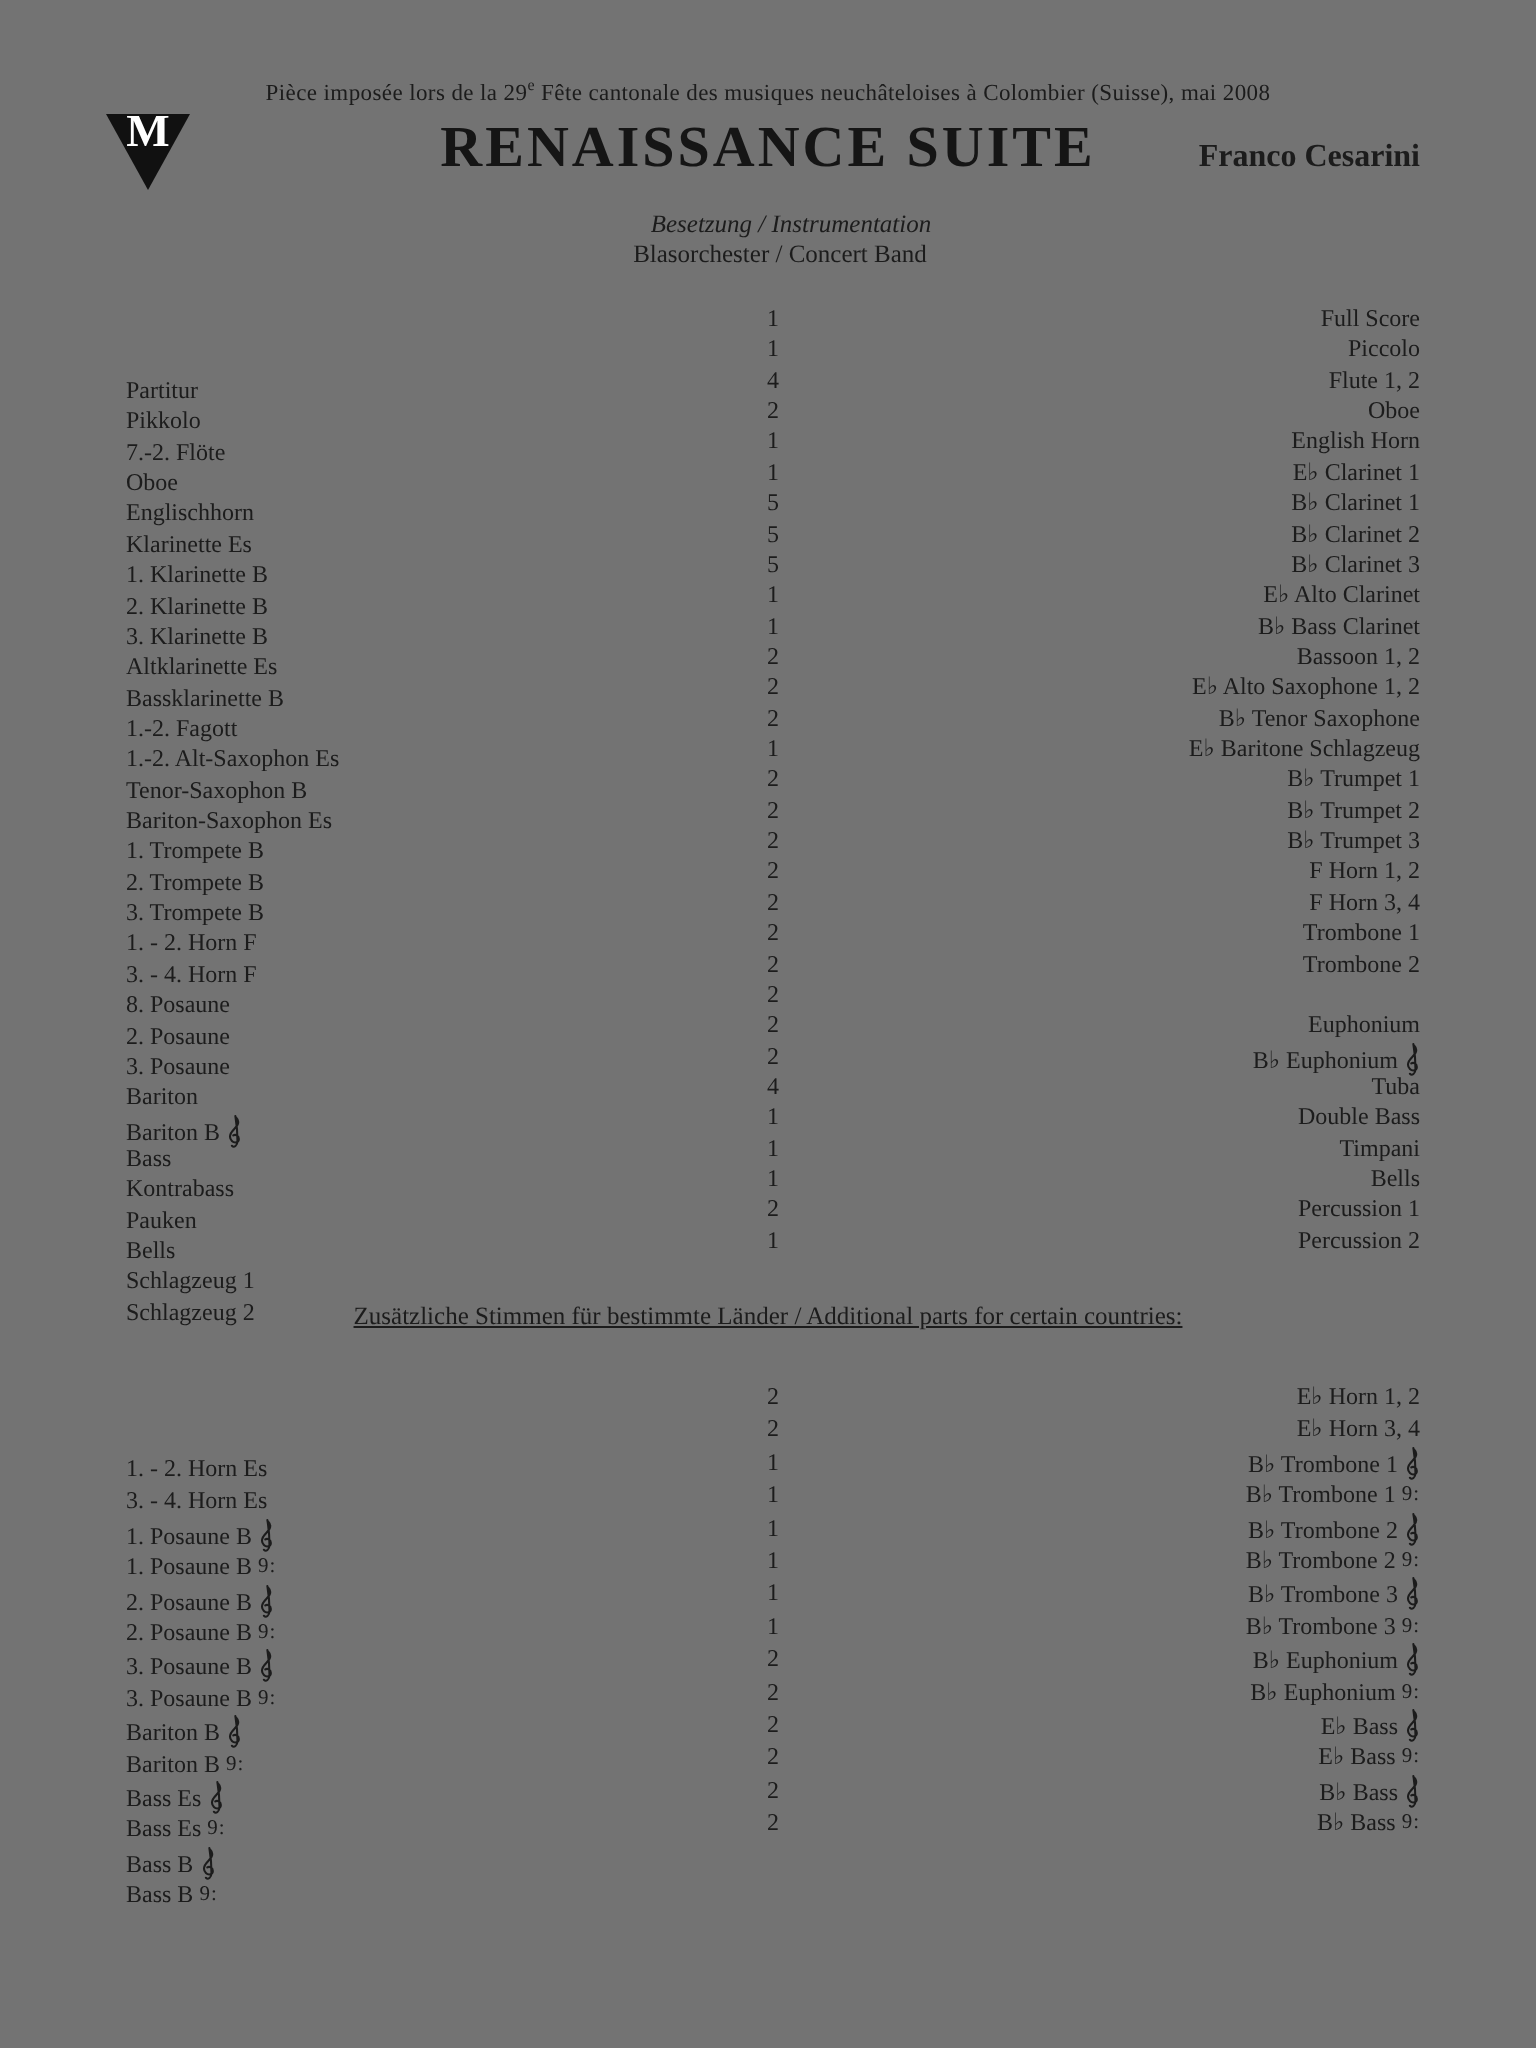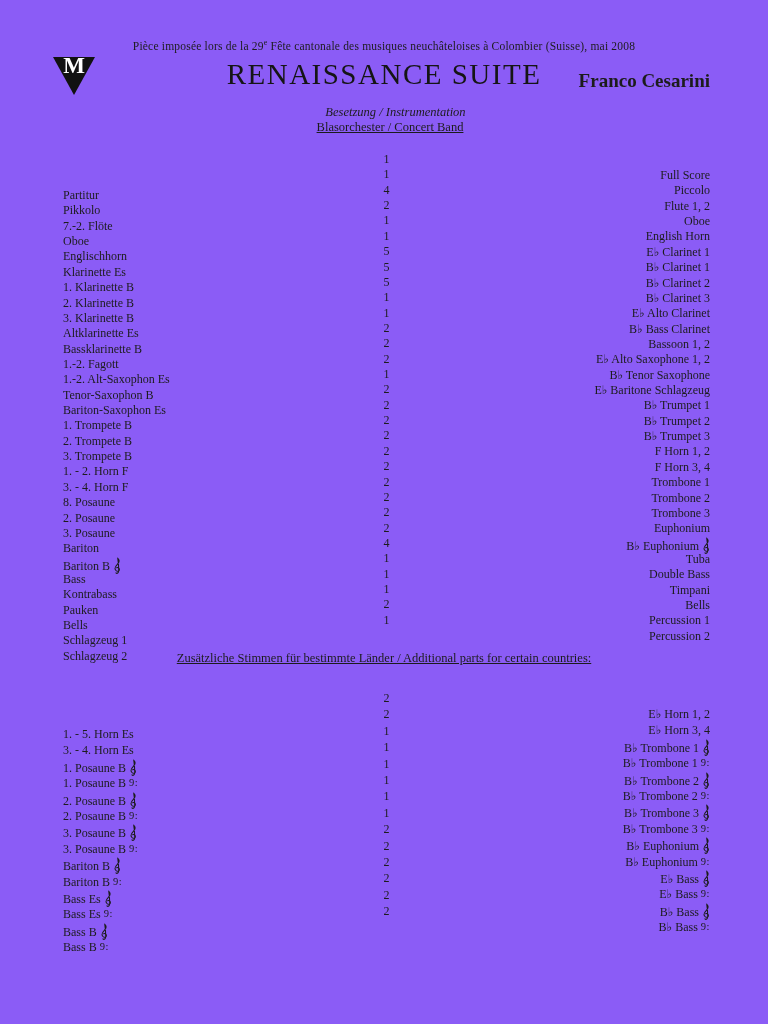--- a/index.html
+++ b/index.html
@@ -1,64 +1,64 @@
 <!DOCTYPE html>
 <html><head>
 <meta charset="utf-8">
 <style>
   html,body { margin:0; padding:0; background:#e8e8e8; }
   .page {
     position:relative; width:768px; height:1024px; margin:0 auto;
-    background:#8b5cf6; color:#1c1c1c;
+    background:#737373; color:#1c1c1c;
     font-family:"Liberation Serif", serif;
     overflow:hidden;
   }
   .occasion {
     position:absolute; top:38px; left:0; right:0;
     text-align:center; font-size:11.5px; letter-spacing:0.2px;
   }
   .occasion sup { font-size:8px; }
   .logo { position:absolute; left:52px; top:54px; width:44px; height:42px; }
   .logo svg { width:100%; height:100%; display:block; }
   .logo .m {
     position:absolute; top:-1px; left:0; right:0; text-align:center;
     color:#ffffff; font-weight:700; font-size:23px; line-height:26px;
     font-family:"Liberation Serif", serif;
   }
   .title {
     position:absolute; top:58px; left:0; right:0; text-align:center;
-    font-size:29px; font-weight:400; letter-spacing:1.5px; color:#151515;
+    font-size:29px; font-weight:700; letter-spacing:1.5px; color:#151515;
   }
   .composer {
     position:absolute; top:70px; right:58px;
-    font-size:19px; font-weight:700;
+    font-size:16px; font-weight:700;
   }
   .subtitle1 {
     position:absolute; top:105px; left:0; right:0; text-align:center;
     font-style:italic; font-size:12.5px;margin-left:23px;
   }
   .subtitle2 {
     position:absolute; top:120px; left:12px; right:0; text-align:center;
-    font-size:12.5px; text-decoration:underline;
+    font-size:12.5px; 
   }
   .section2-heading {
     position:absolute; top:651px; left:0; right:0; text-align:center;
     font-size:12.5px; text-decoration:underline;
   }
   .list { position:absolute; left:63px; width:647px; }
   .list1 { top:152px; --rh:15.37px; }
   .list2 { top:690px; --rh:16.4px; }
   .row {
     display:grid; grid-template-columns:1fr 40px 1fr;
     height:var(--rh); line-height:var(--rh);
     font-size:12px; white-space:nowrap;
   }
   .cell.de  { text-align:left;margin-top:36px; }
   .cell.qty { text-align:center; }
-  .cell.en  { text-align:right;margin-top:16px; }
+  .cell.en  { text-align:right; }
   .clef.treble {
     display:inline-block; width:8px; height:18px;
     margin-left:3px; vertical-align:-5px;
   }
   .clef.bass {
     display:inline; font-size:10.5px; margin-left:3px;
     position:relative; top:-1px; letter-spacing:0.5px;
   }
 </style>
 </head>
@@ -211,21 +211,20 @@
 
   <div class="row">
     <span class="cell de"><span class="txt">2. Posaune</span></span>
     <span class="cell qty">2</span>
     <span class="cell en"><span class="txt">Trombone 2</span></span>
   </div>
 
   <div class="row">
     <span class="cell de"><span class="txt">3. Posaune</span></span>
     <span class="cell qty">2</span>
-    <span class="cell en"><span class="txt">Trombone 3</span></span>
   </div>
 
   <div class="row">
     <span class="cell de"><span class="txt">Bariton</span></span>
     <span class="cell qty">2</span>
     <span class="cell en"><span class="txt">Euphonium</span></span>
   </div>
 
   <div class="row">
     <span class="cell de"><span class="txt">Bariton B</span><svg viewBox="0 0 22 52" class="clef treble">
@@ -271,21 +270,21 @@
     <span class="cell de"><span class="txt">Schlagzeug 2</span></span>
     <span class="cell qty">1</span>
     <span class="cell en"><span class="txt">Percussion 2</span></span>
   </div>
 </div>
 
   <div class="section2-heading">Zusätzliche Stimmen für bestimmte Länder / Additional parts for certain countries:</div>
 
   <div class="list list2">
   <div class="row">
-    <span class="cell de"><span class="txt">1. - 5. Horn Es</span></span>
+    <span class="cell de"><span class="txt">1. - 2. Horn Es</span></span>
     <span class="cell qty">2</span>
     <span class="cell en"><span class="txt">E♭ Horn 1, 2</span></span>
   </div>
 
   <div class="row">
     <span class="cell de"><span class="txt">3. - 4. Horn Es</span></span>
     <span class="cell qty">2</span>
     <span class="cell en"><span class="txt">E♭ Horn 3, 4</span></span>
   </div>
 

